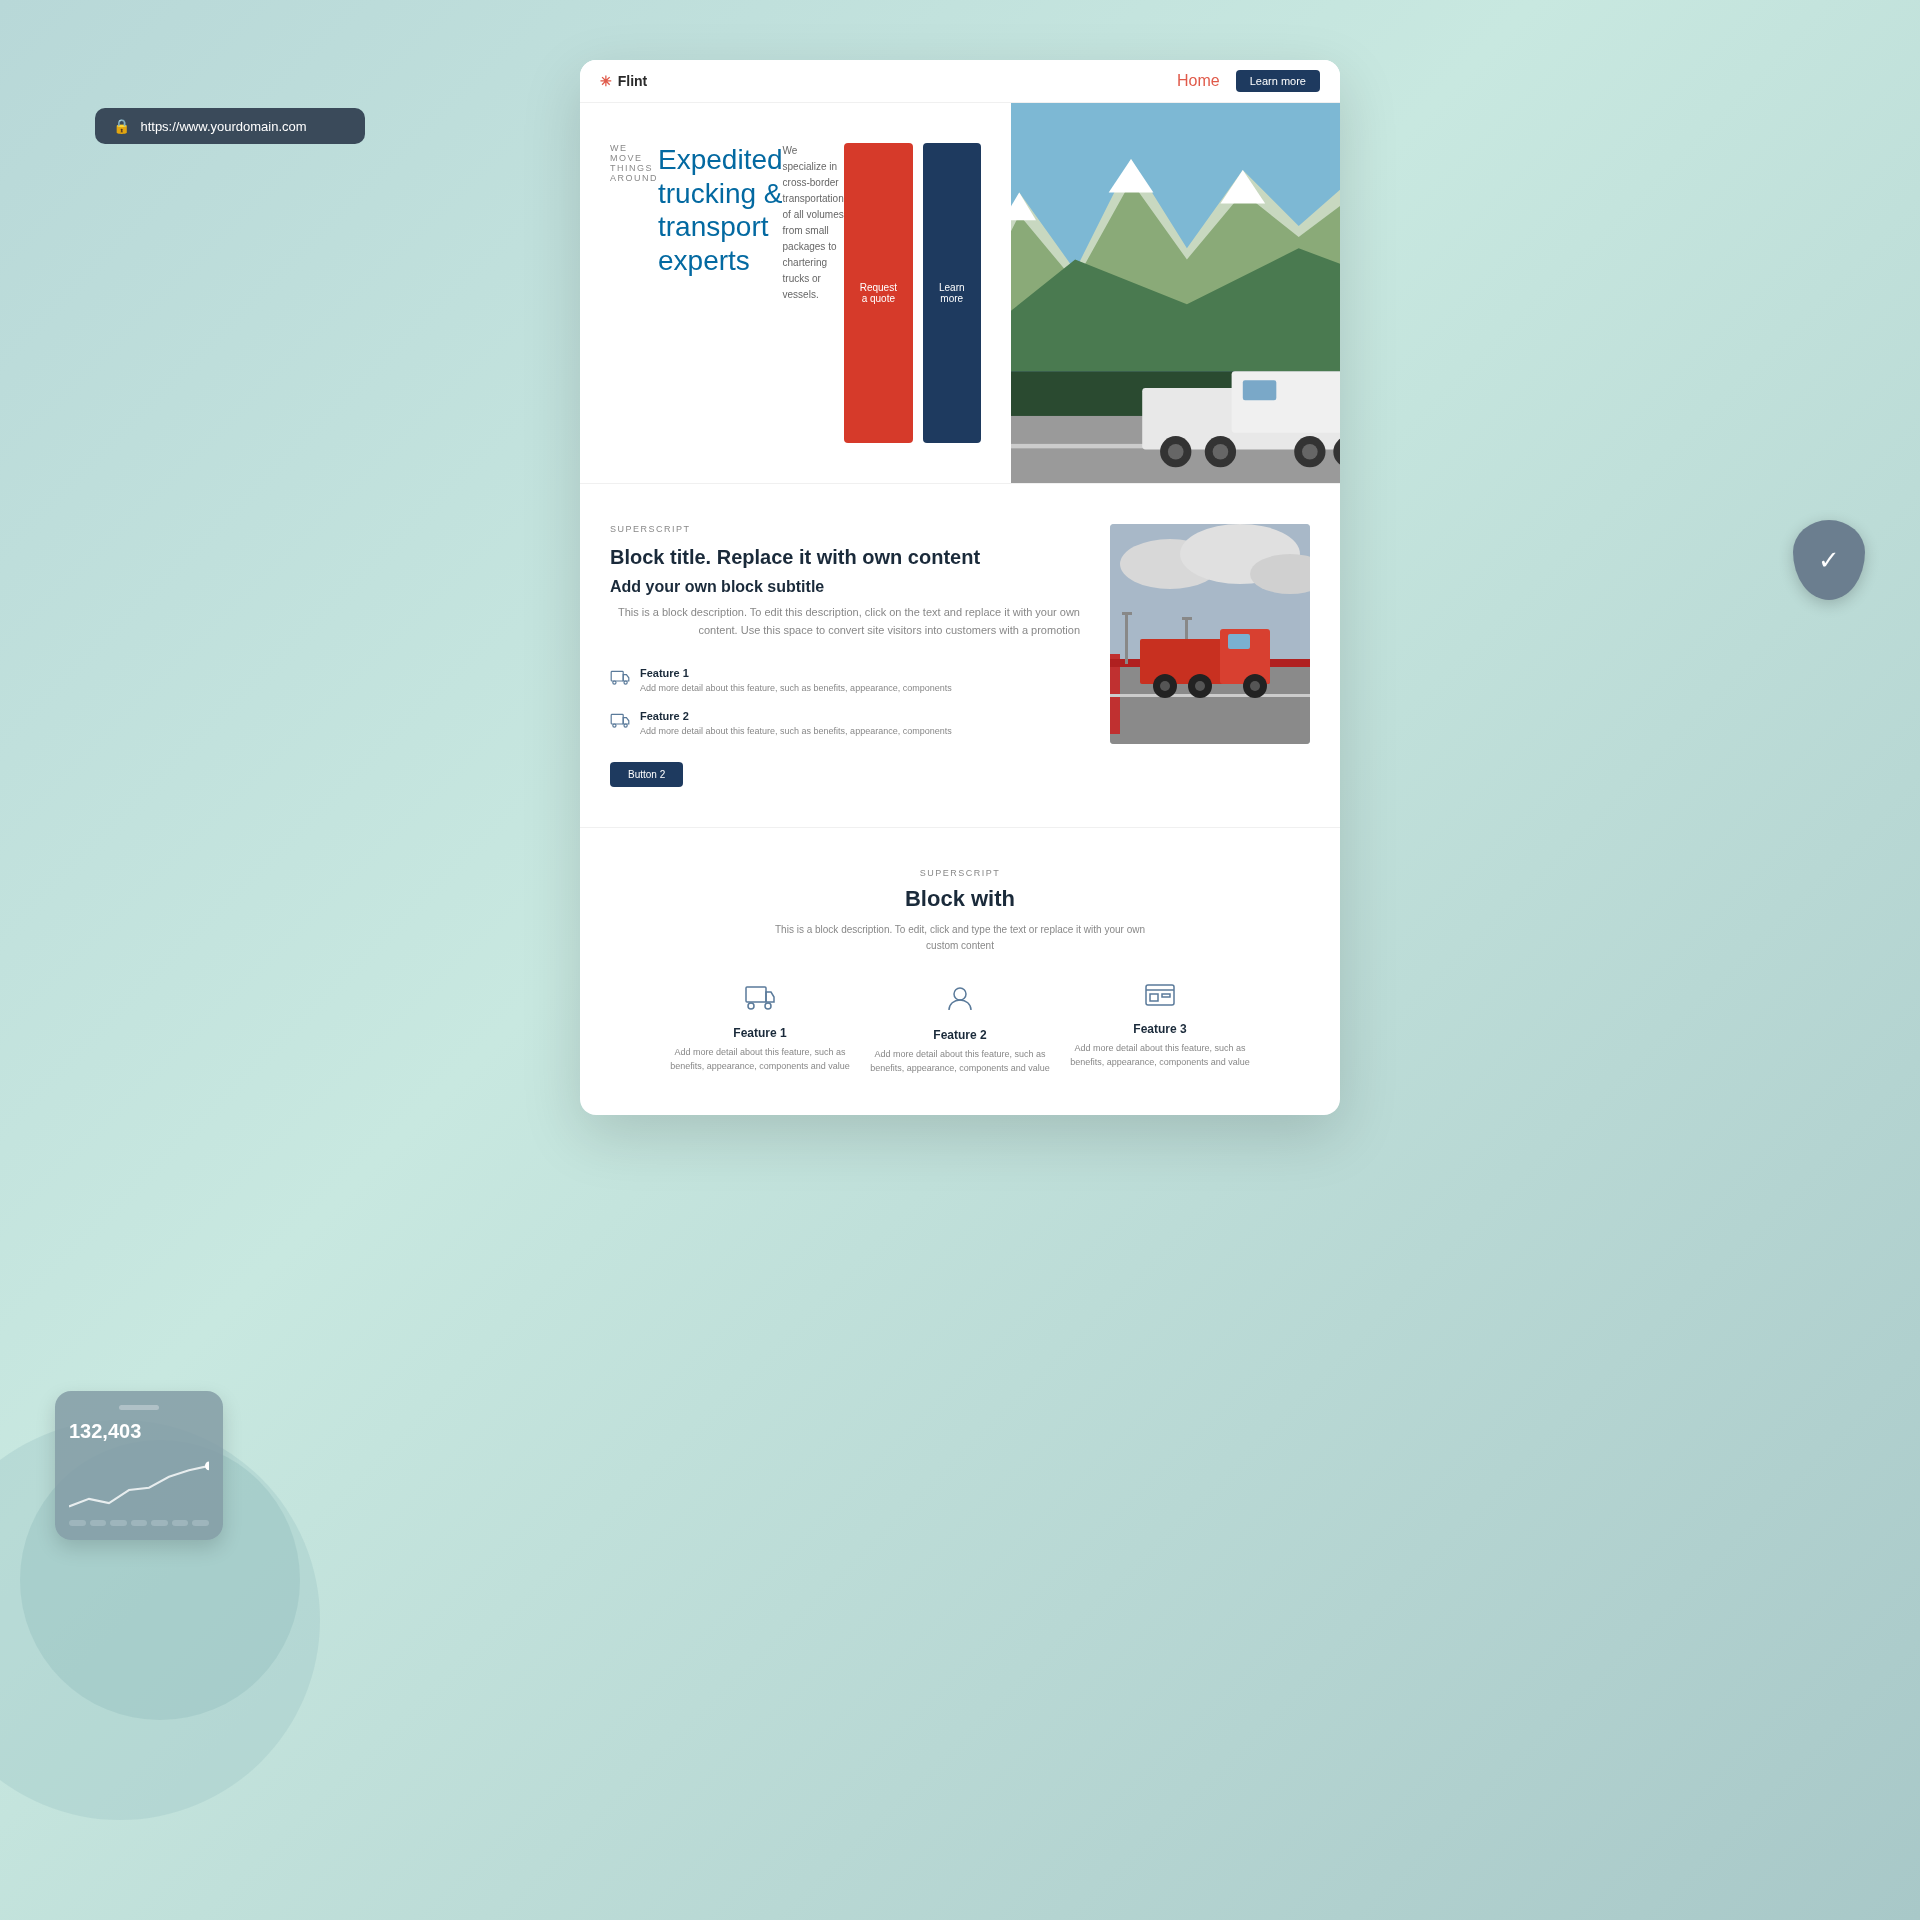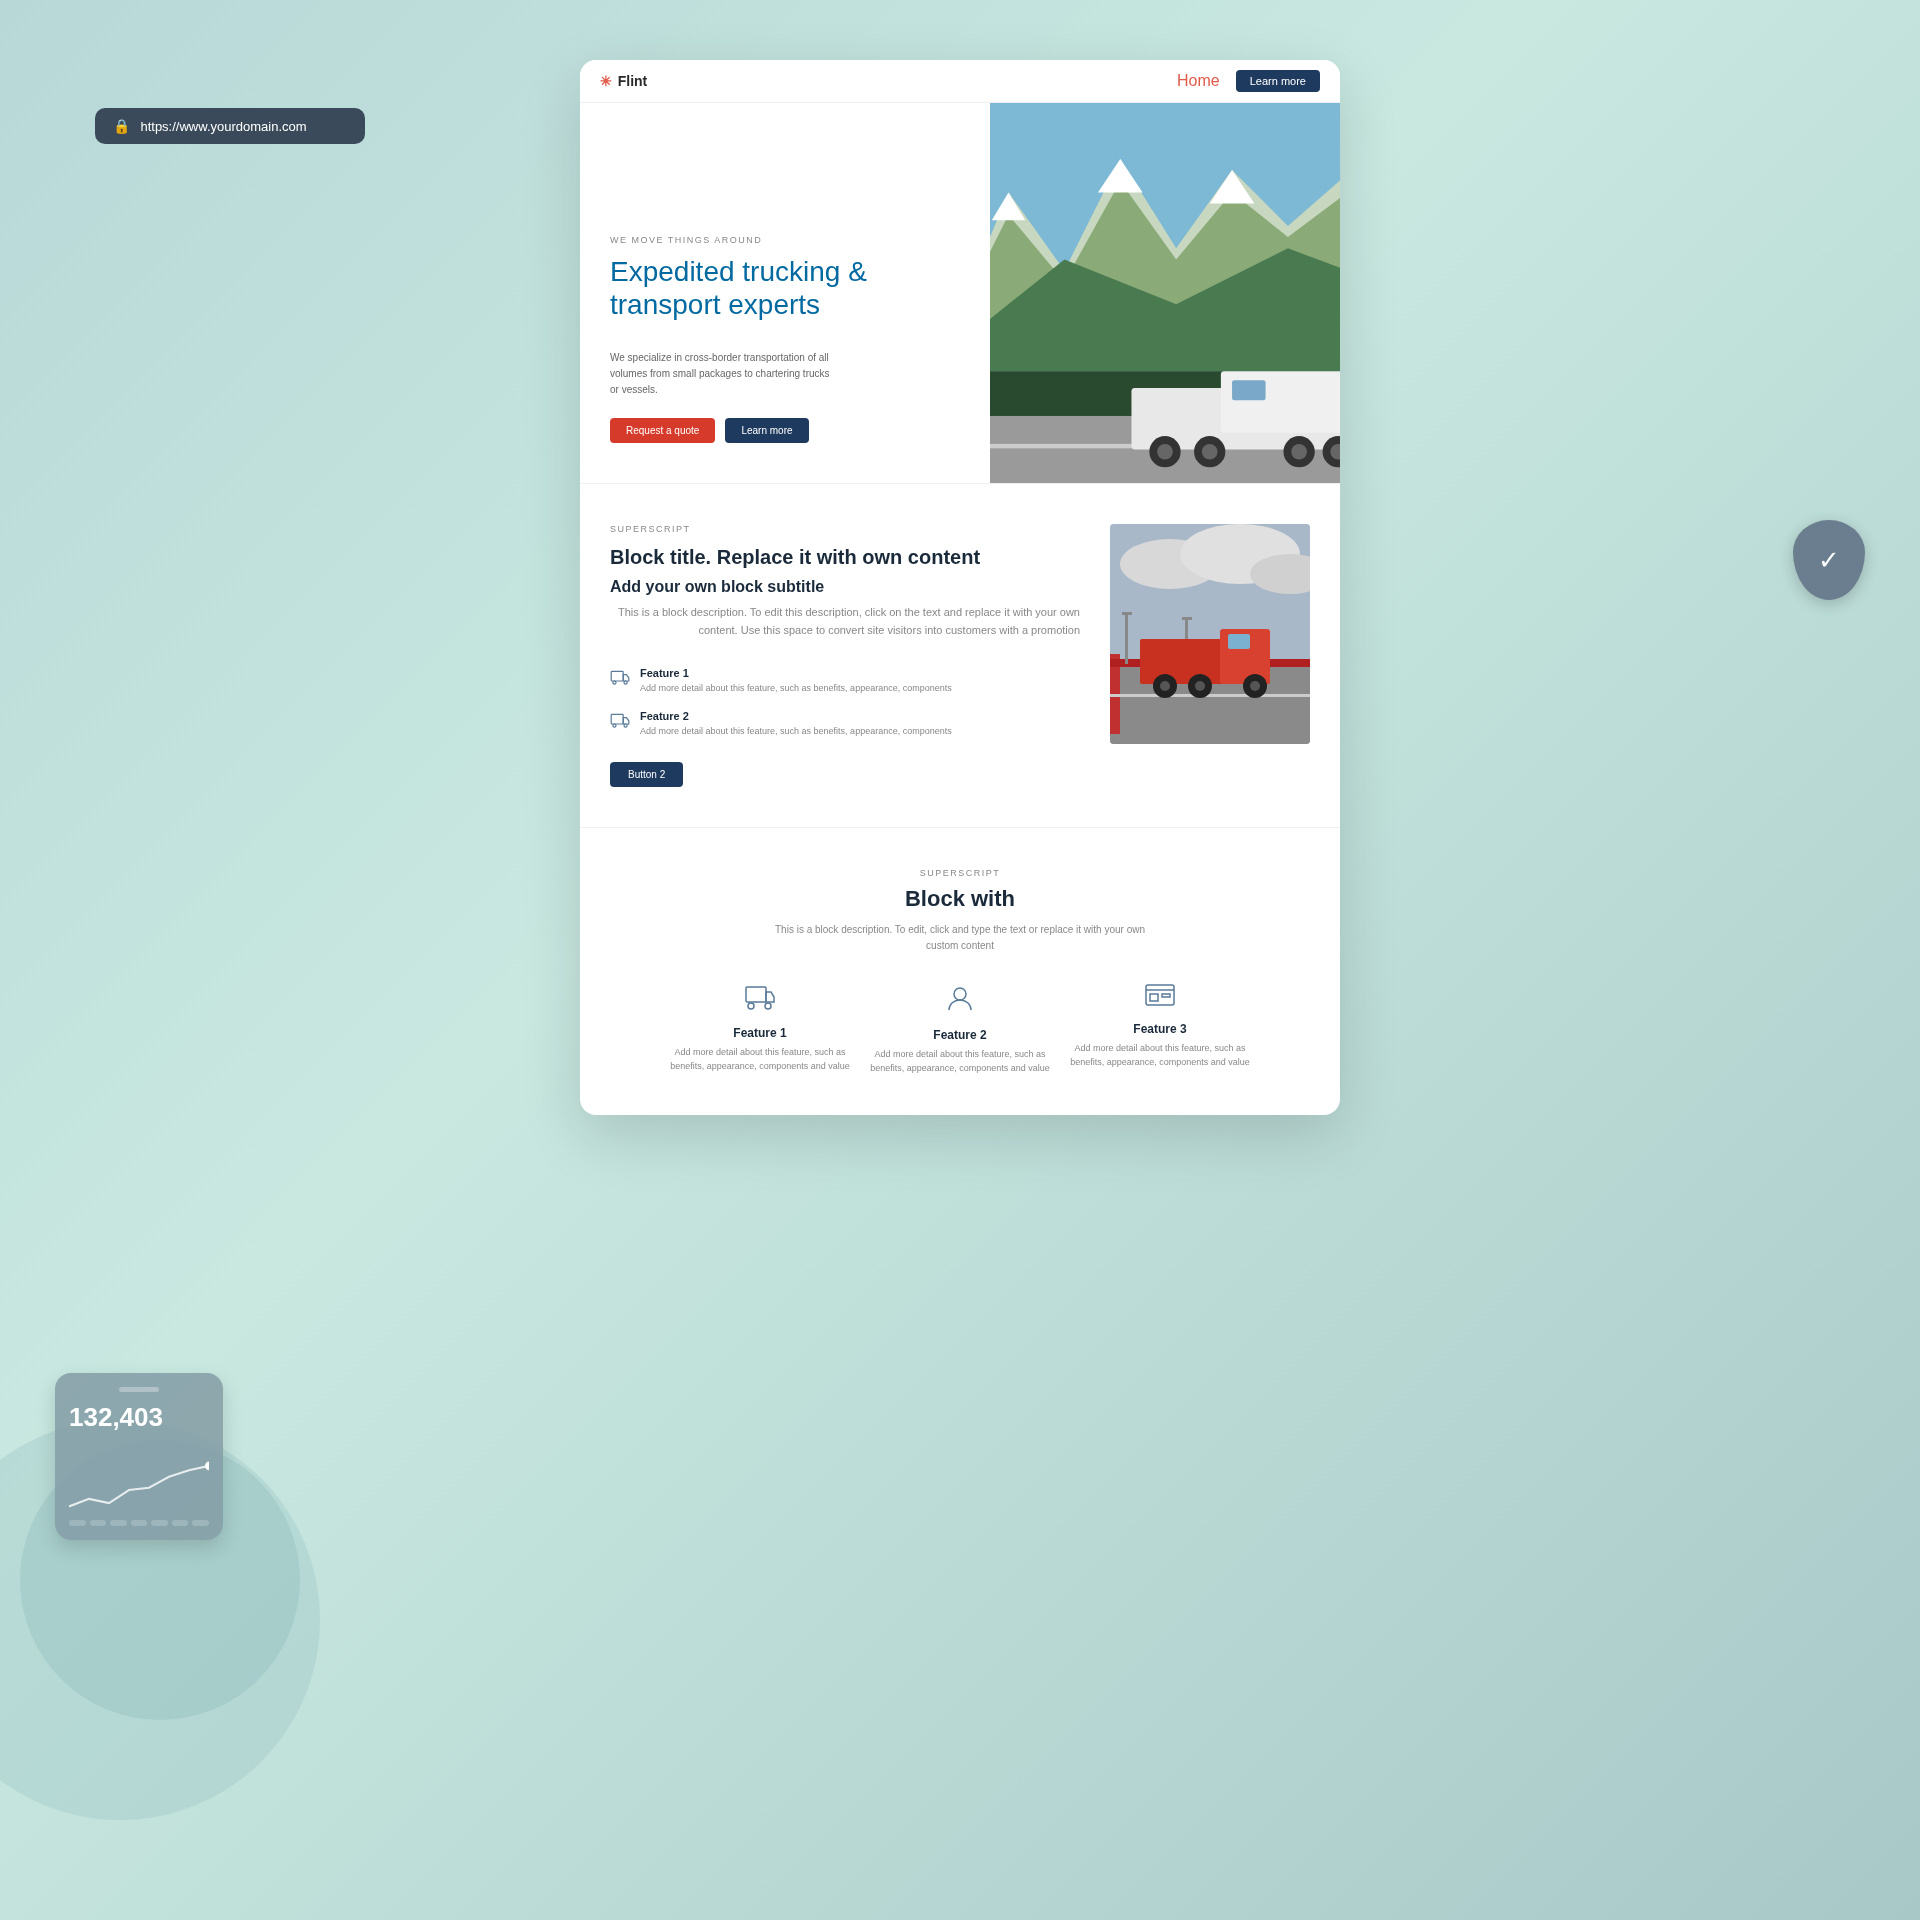--- a/index.html
+++ b/index.html
@@ -103,23 +103,23 @@
     }
     .stats-card-drag {
       width: 40px;
       height: 5px;
       background: rgba(200,210,215,0.6);
       border-radius: 3px;
       margin: 0 auto 10px auto;
     }
     .stats-number {
       color: #fff;
-      font-size: 26px;
+      font-size: 20px;
       font-weight: 700;
-      margin-bottom: 24px;
+      margin-bottom: 14px;
     }
     .stats-chart {
       height: 55px;
       position: relative;
     }
     .stats-chart svg {
       width: 100%;
       height: 100%;
     }
     .stats-bars {
@@ -178,21 +178,20 @@
 
     
     .hero-section {
       display: flex;
       min-height: 380px;
     }
     .hero-content {
       flex: 1;
       padding: 40px 30px;
       display: flex;
-      flex-direction: column;
       justify-content: flex-end;
     }
     .hero-superscript {
       font-size: 9px;
       letter-spacing: 1.5px;
       color: #888;
       text-transform: uppercase;
       margin-bottom: 10px;
     }
     .hero-title {

